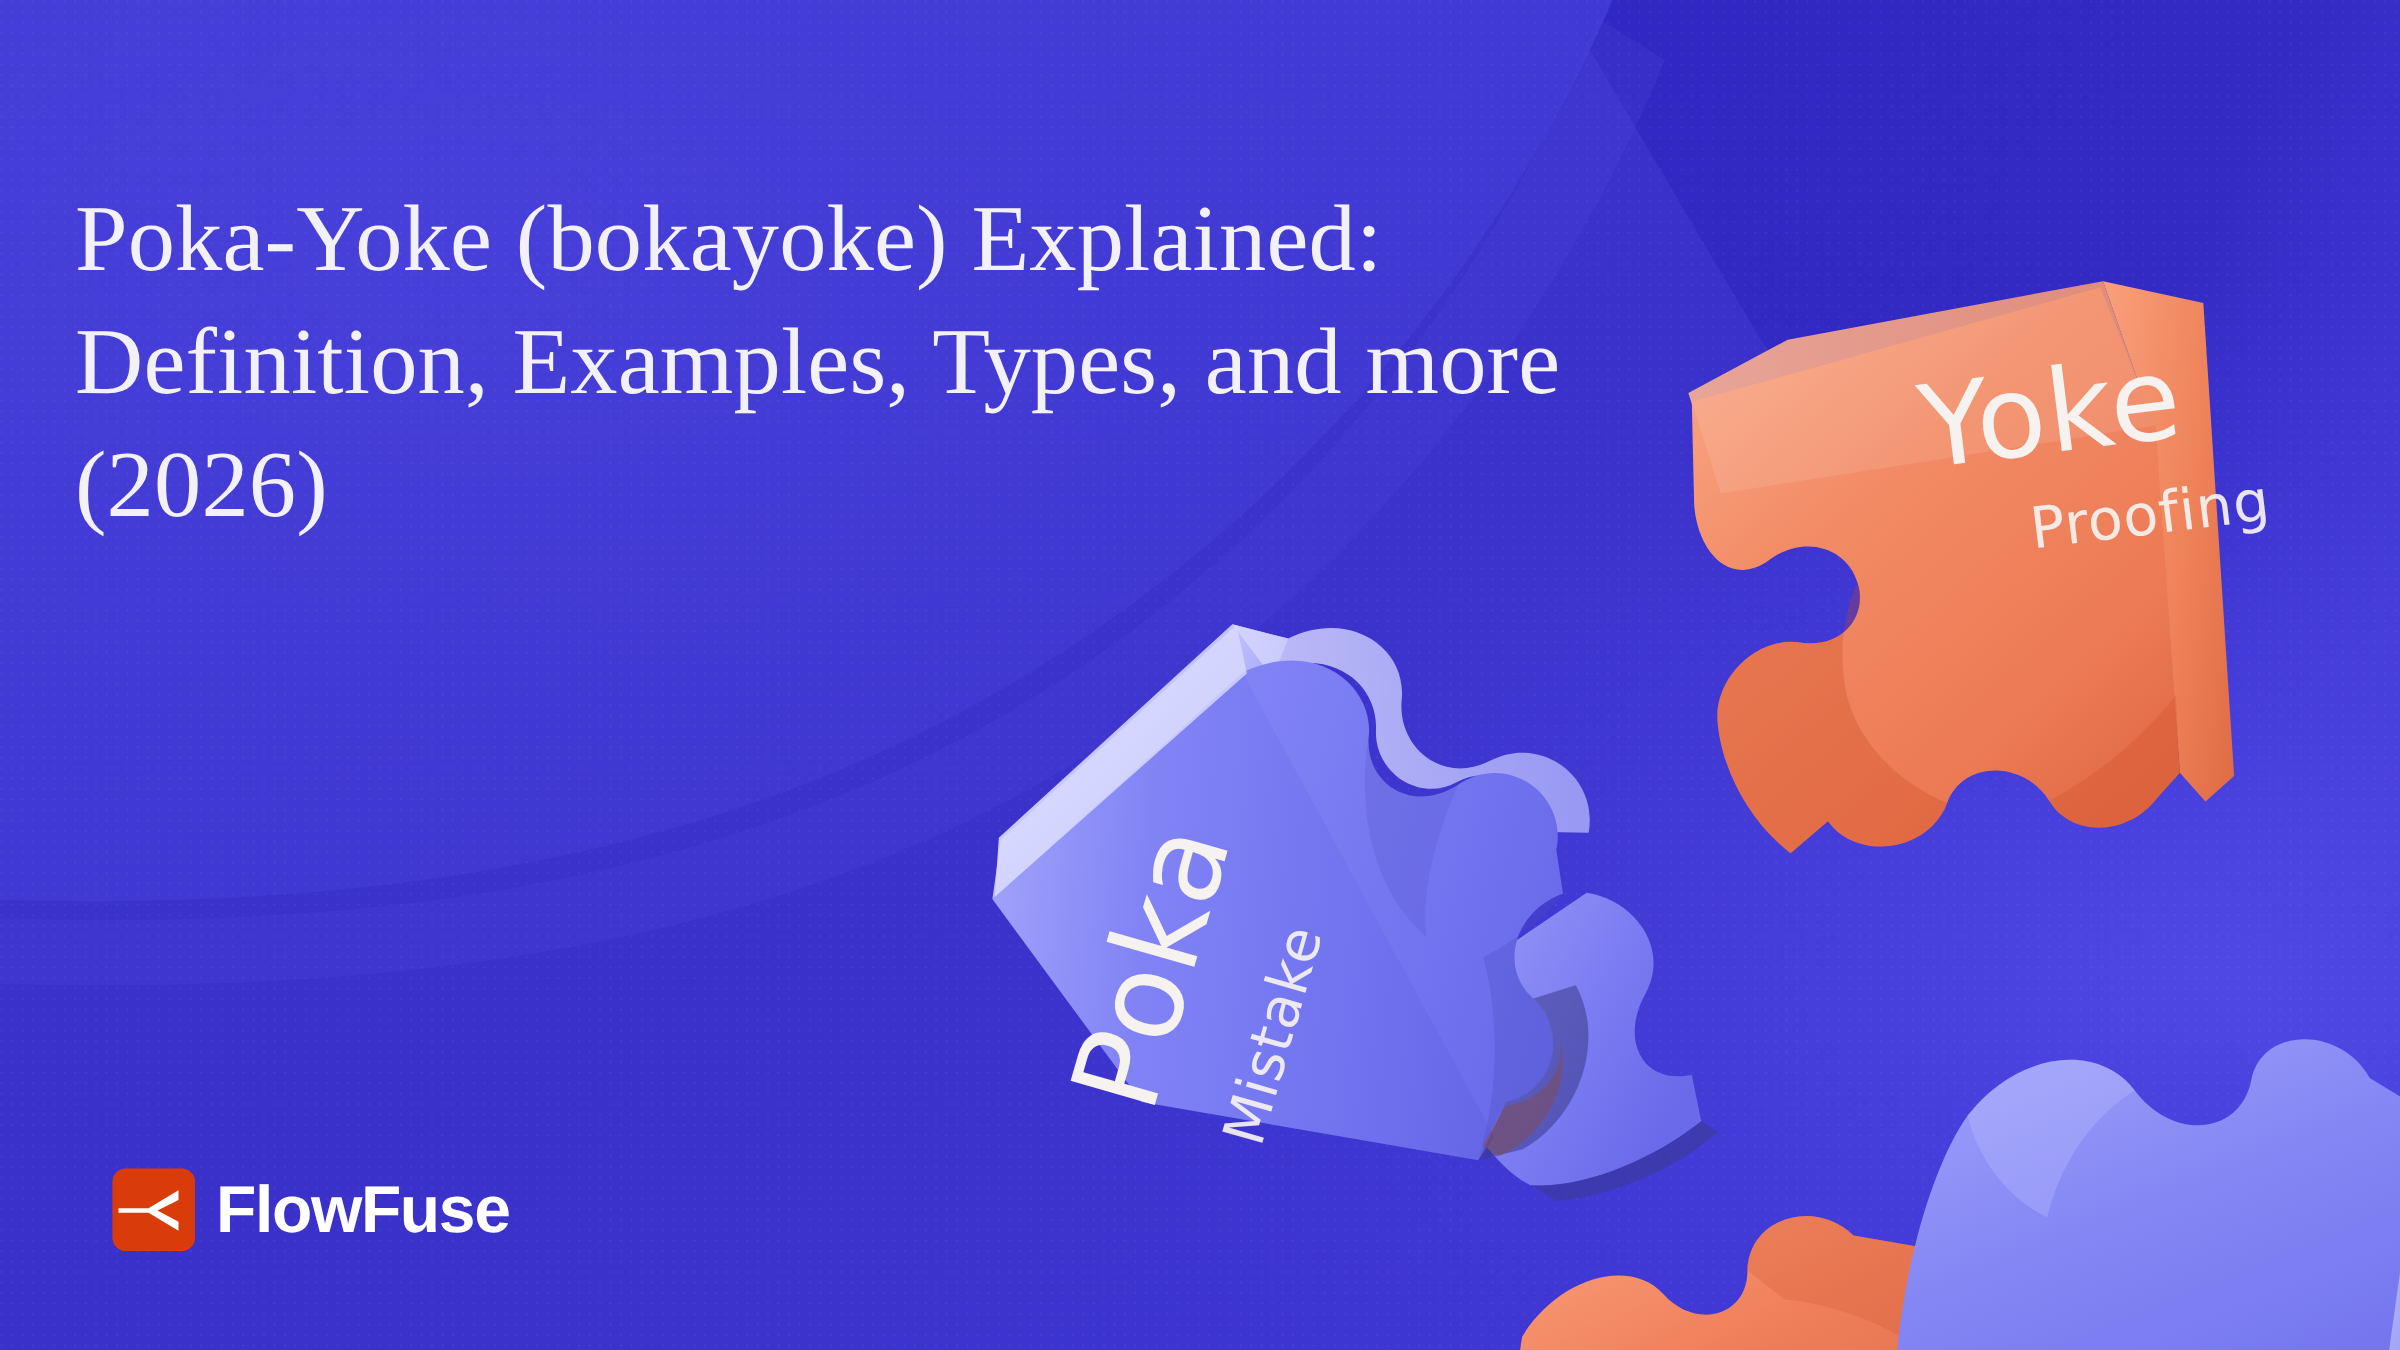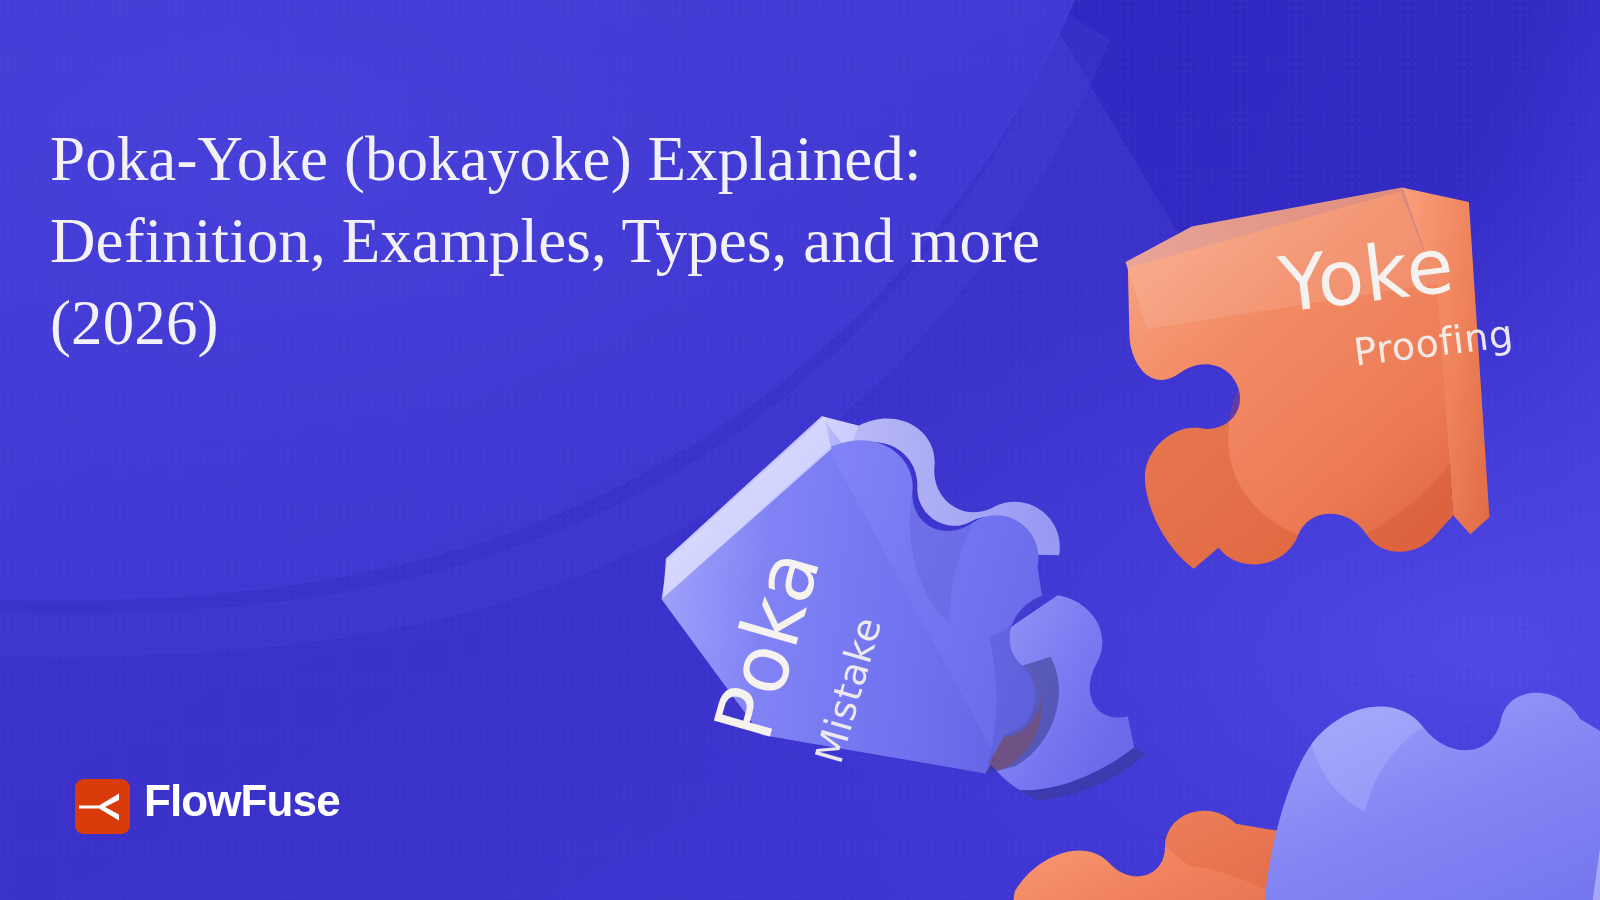--- a/index.html
+++ b/index.html
@@ -46,21 +46,21 @@
     color:#F2F1F7;
     white-space:pre-line;
     text-rendering:optimizeLegibility;
   }
 
   
   .logo {
     position:absolute;
     left:75px; top:779px;
     display:flex;
-    align-items:flex-start;
+    align-items:center;
     gap:14px;
   }
   .logo-mark {
     width:55px; height:55px;
     border-radius:9px;
     background:#D93B0B;
     display:block;
     flex:0 0 auto;
   }
   .logo-word {

